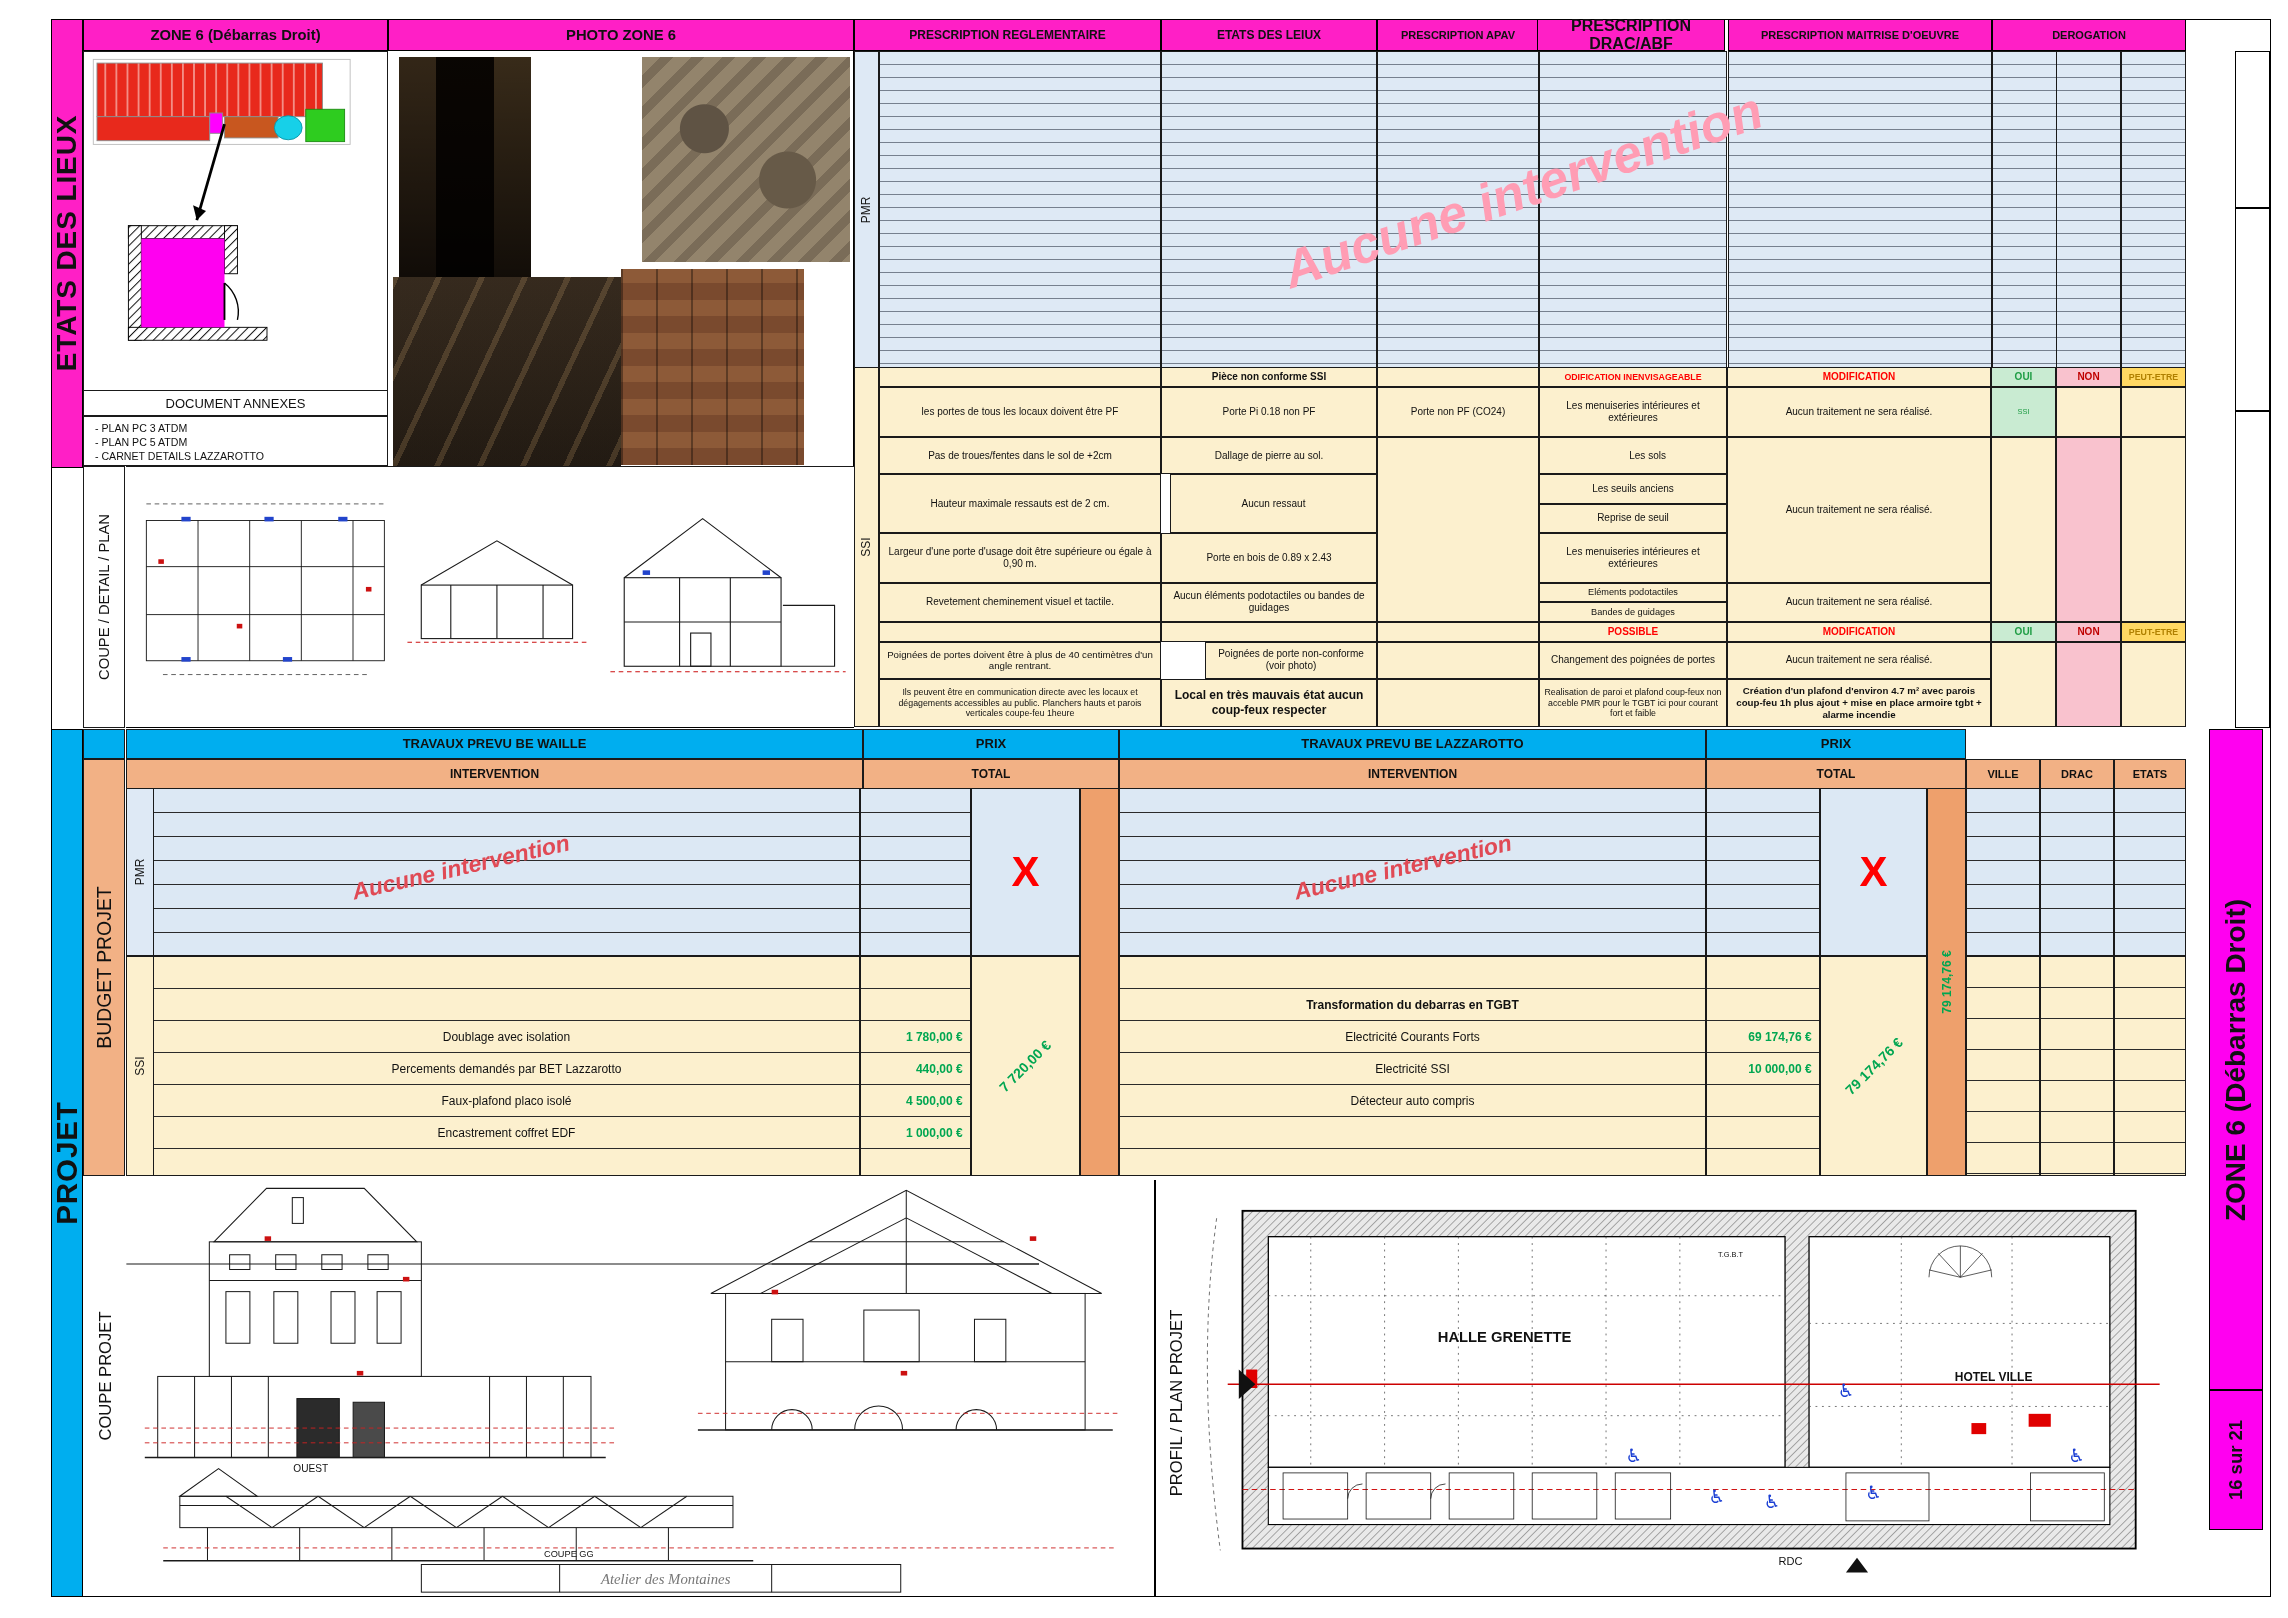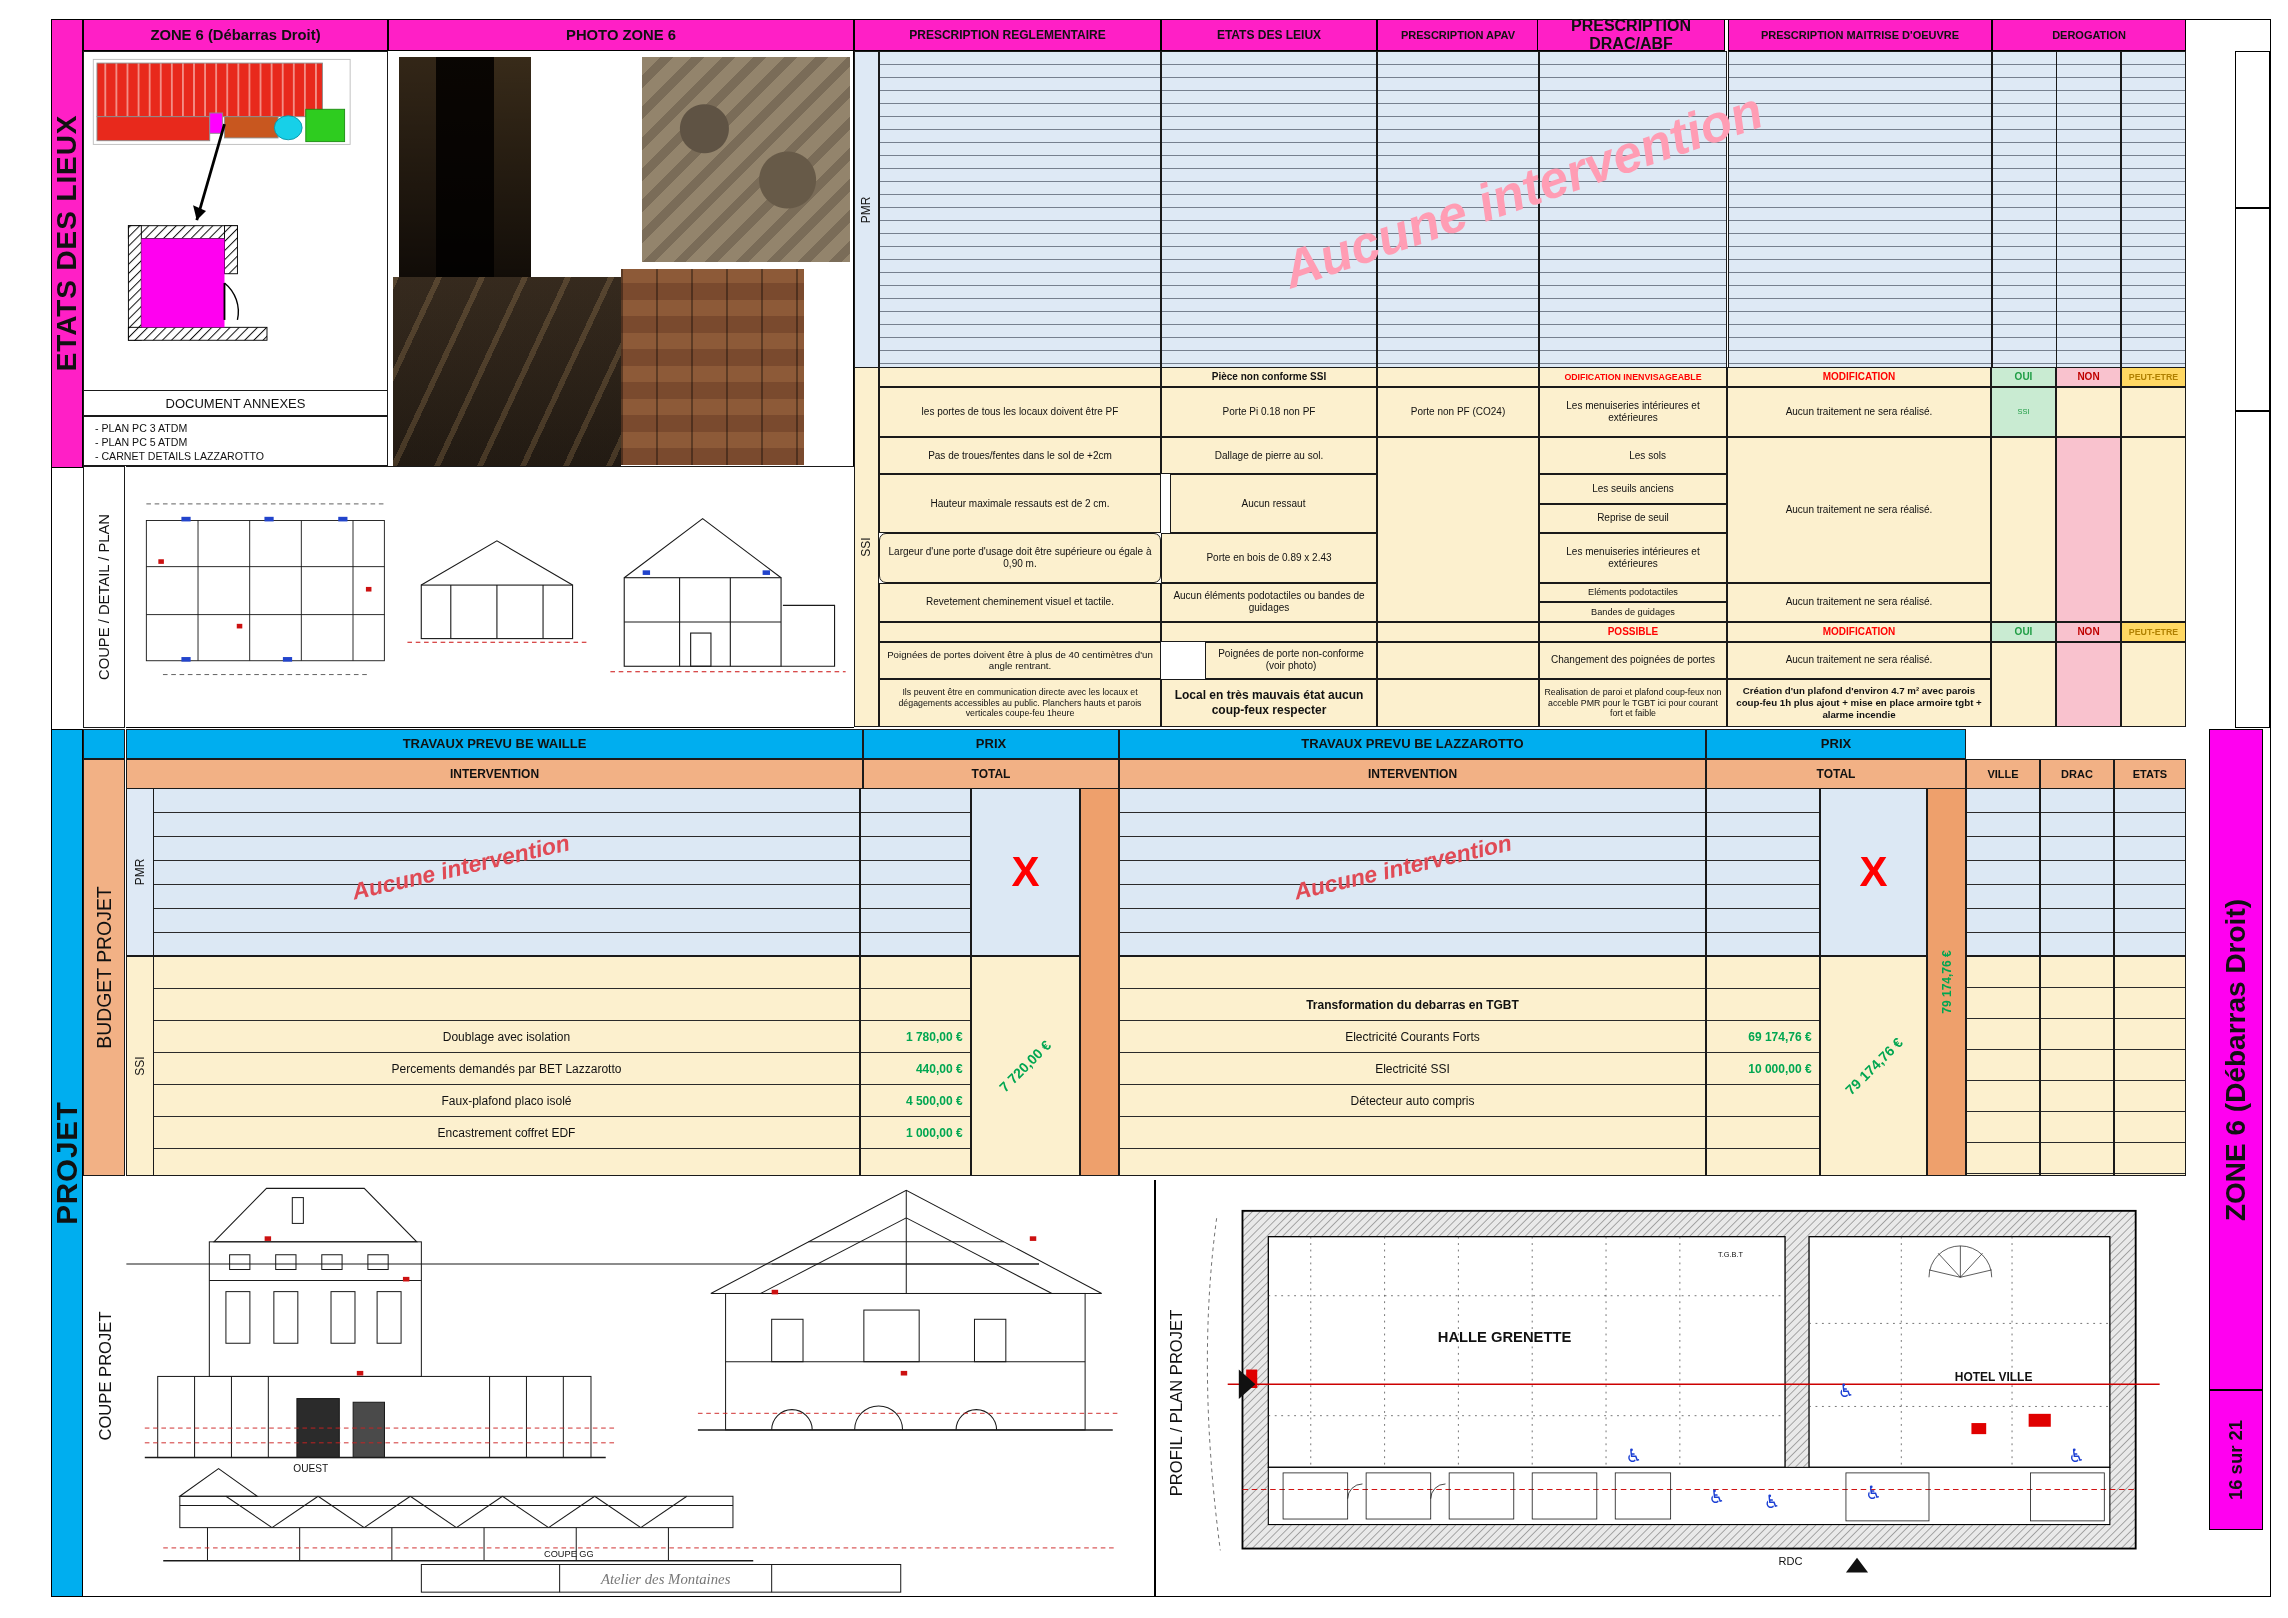--- a/index.html
+++ b/index.html
@@ -221,21 +221,21 @@
     <div class="gc" style="grid-column:6;grid-row:3/span 4;">Aucun traitement ne sera réalisé.</div>
     <div class="gc stripeDer" style="grid-column:7;grid-row:3/span 6;"></div>
     <div class="gc pink" style="grid-column:8;grid-row:3/span 6;"></div>
     <div class="gc stripeDer" style="grid-column:9;grid-row:3/span 6;"></div>
 
     <div class="gc" style="grid-column:2;grid-row:4/span 2;text-align:center;">Hauteur maximale ressauts est de 2 cm.</div>
     <div class="gc" style="grid-column:3;grid-row:4/span 2;margin-left:9px;">Aucun ressaut</div>
     <div class="gc" style="grid-column:5;grid-row:4;">Les seuils anciens</div>
     <div class="gc" style="grid-column:5;grid-row:5;">Reprise de seuil</div>
 
-    <div class="gc" style="grid-column:2;grid-row:6;border-radius:7px;">Largeur d'une porte d'usage doit être supérieure ou égale à 0,90 m.</div>
+    <div class="gc" style="grid-column:2;grid-row:6;">Largeur d'une porte d'usage doit être supérieure ou égale à 0,90 m.</div>
     <div class="gc" style="grid-column:3;grid-row:6;">Porte en bois de 0.89 x 2.43</div>
     <div class="gc" style="grid-column:5;grid-row:6;">Les menuiseries intérieures et extérieures</div>
 
     <div class="gc" style="grid-column:2;grid-row:7/span 2;">Revetement cheminement visuel et tactile.</div>
     <div class="gc" style="grid-column:3;grid-row:7/span 2;">Aucun éléments podotactiles ou bandes de guidages</div>
     <div class="gc" style="grid-column:5;grid-row:7;font-size:9.2px;">Eléments podotactiles</div>
     <div class="gc" style="grid-column:5;grid-row:8;font-size:9.2px;">Bandes de guidages</div>
     <div class="gc" style="grid-column:6;grid-row:7/span 2;">Aucun traitement ne sera réalisé.</div>
 
     <div class="gc" style="grid-column:2;grid-row:9;"></div>

